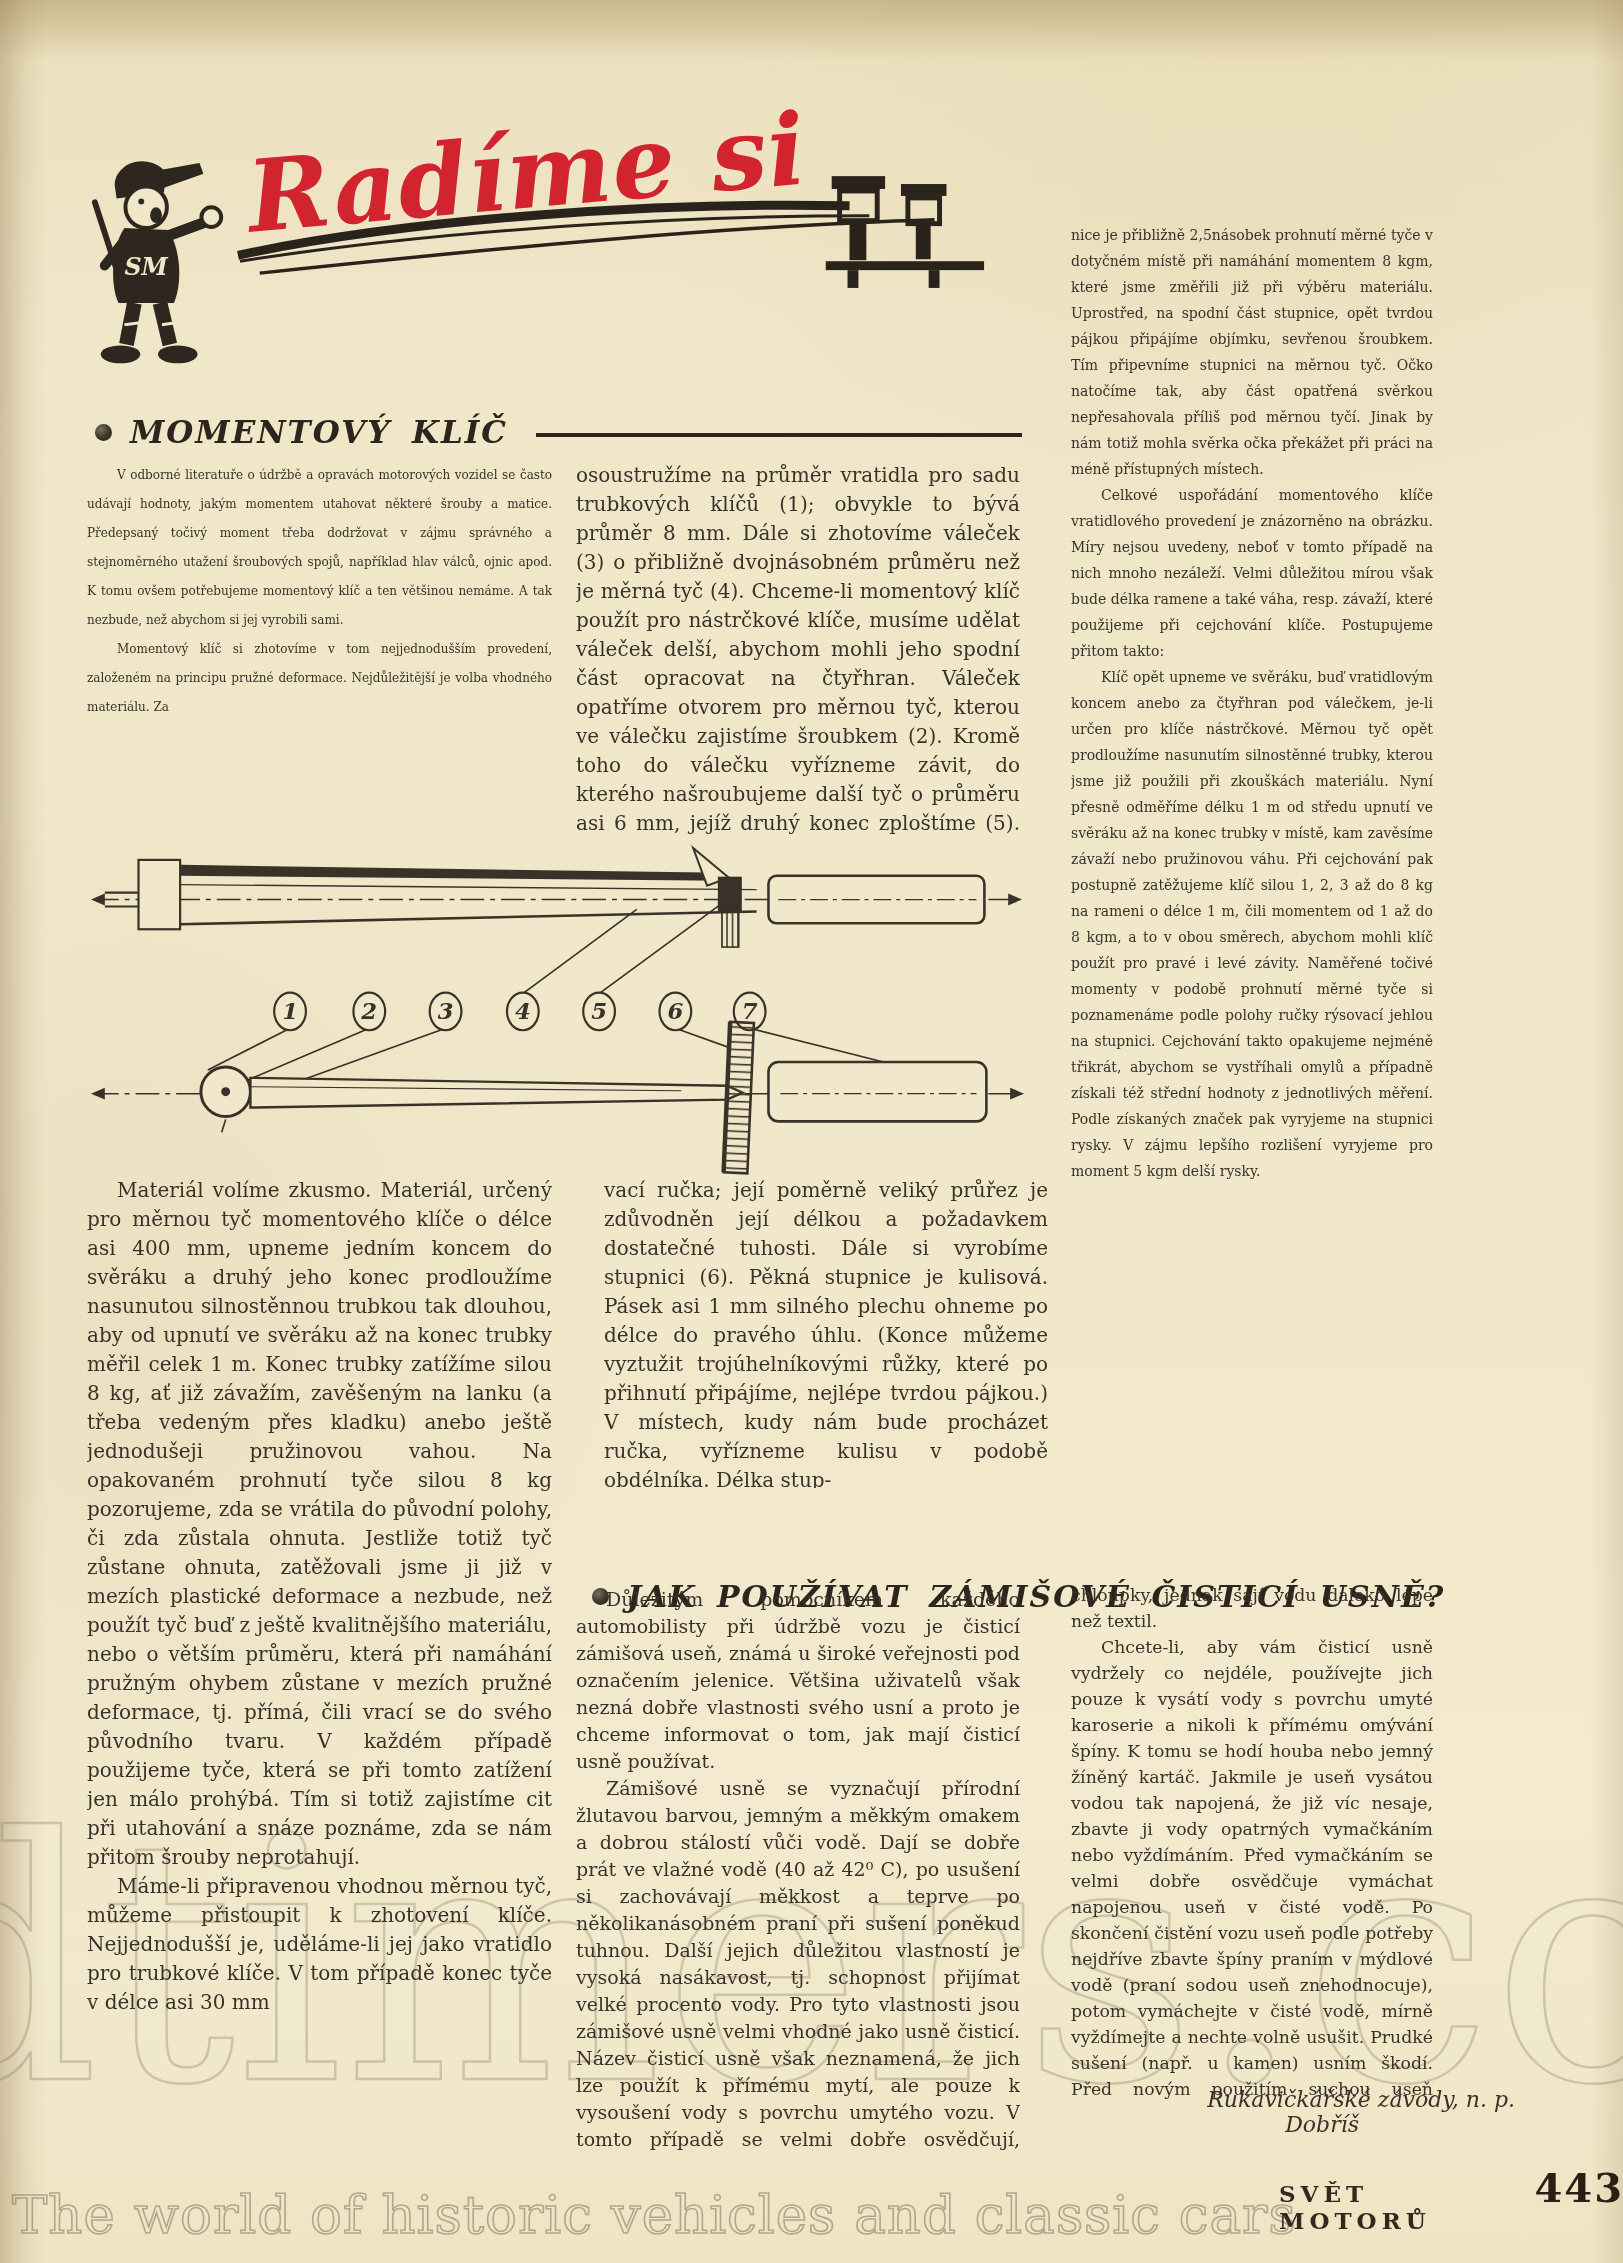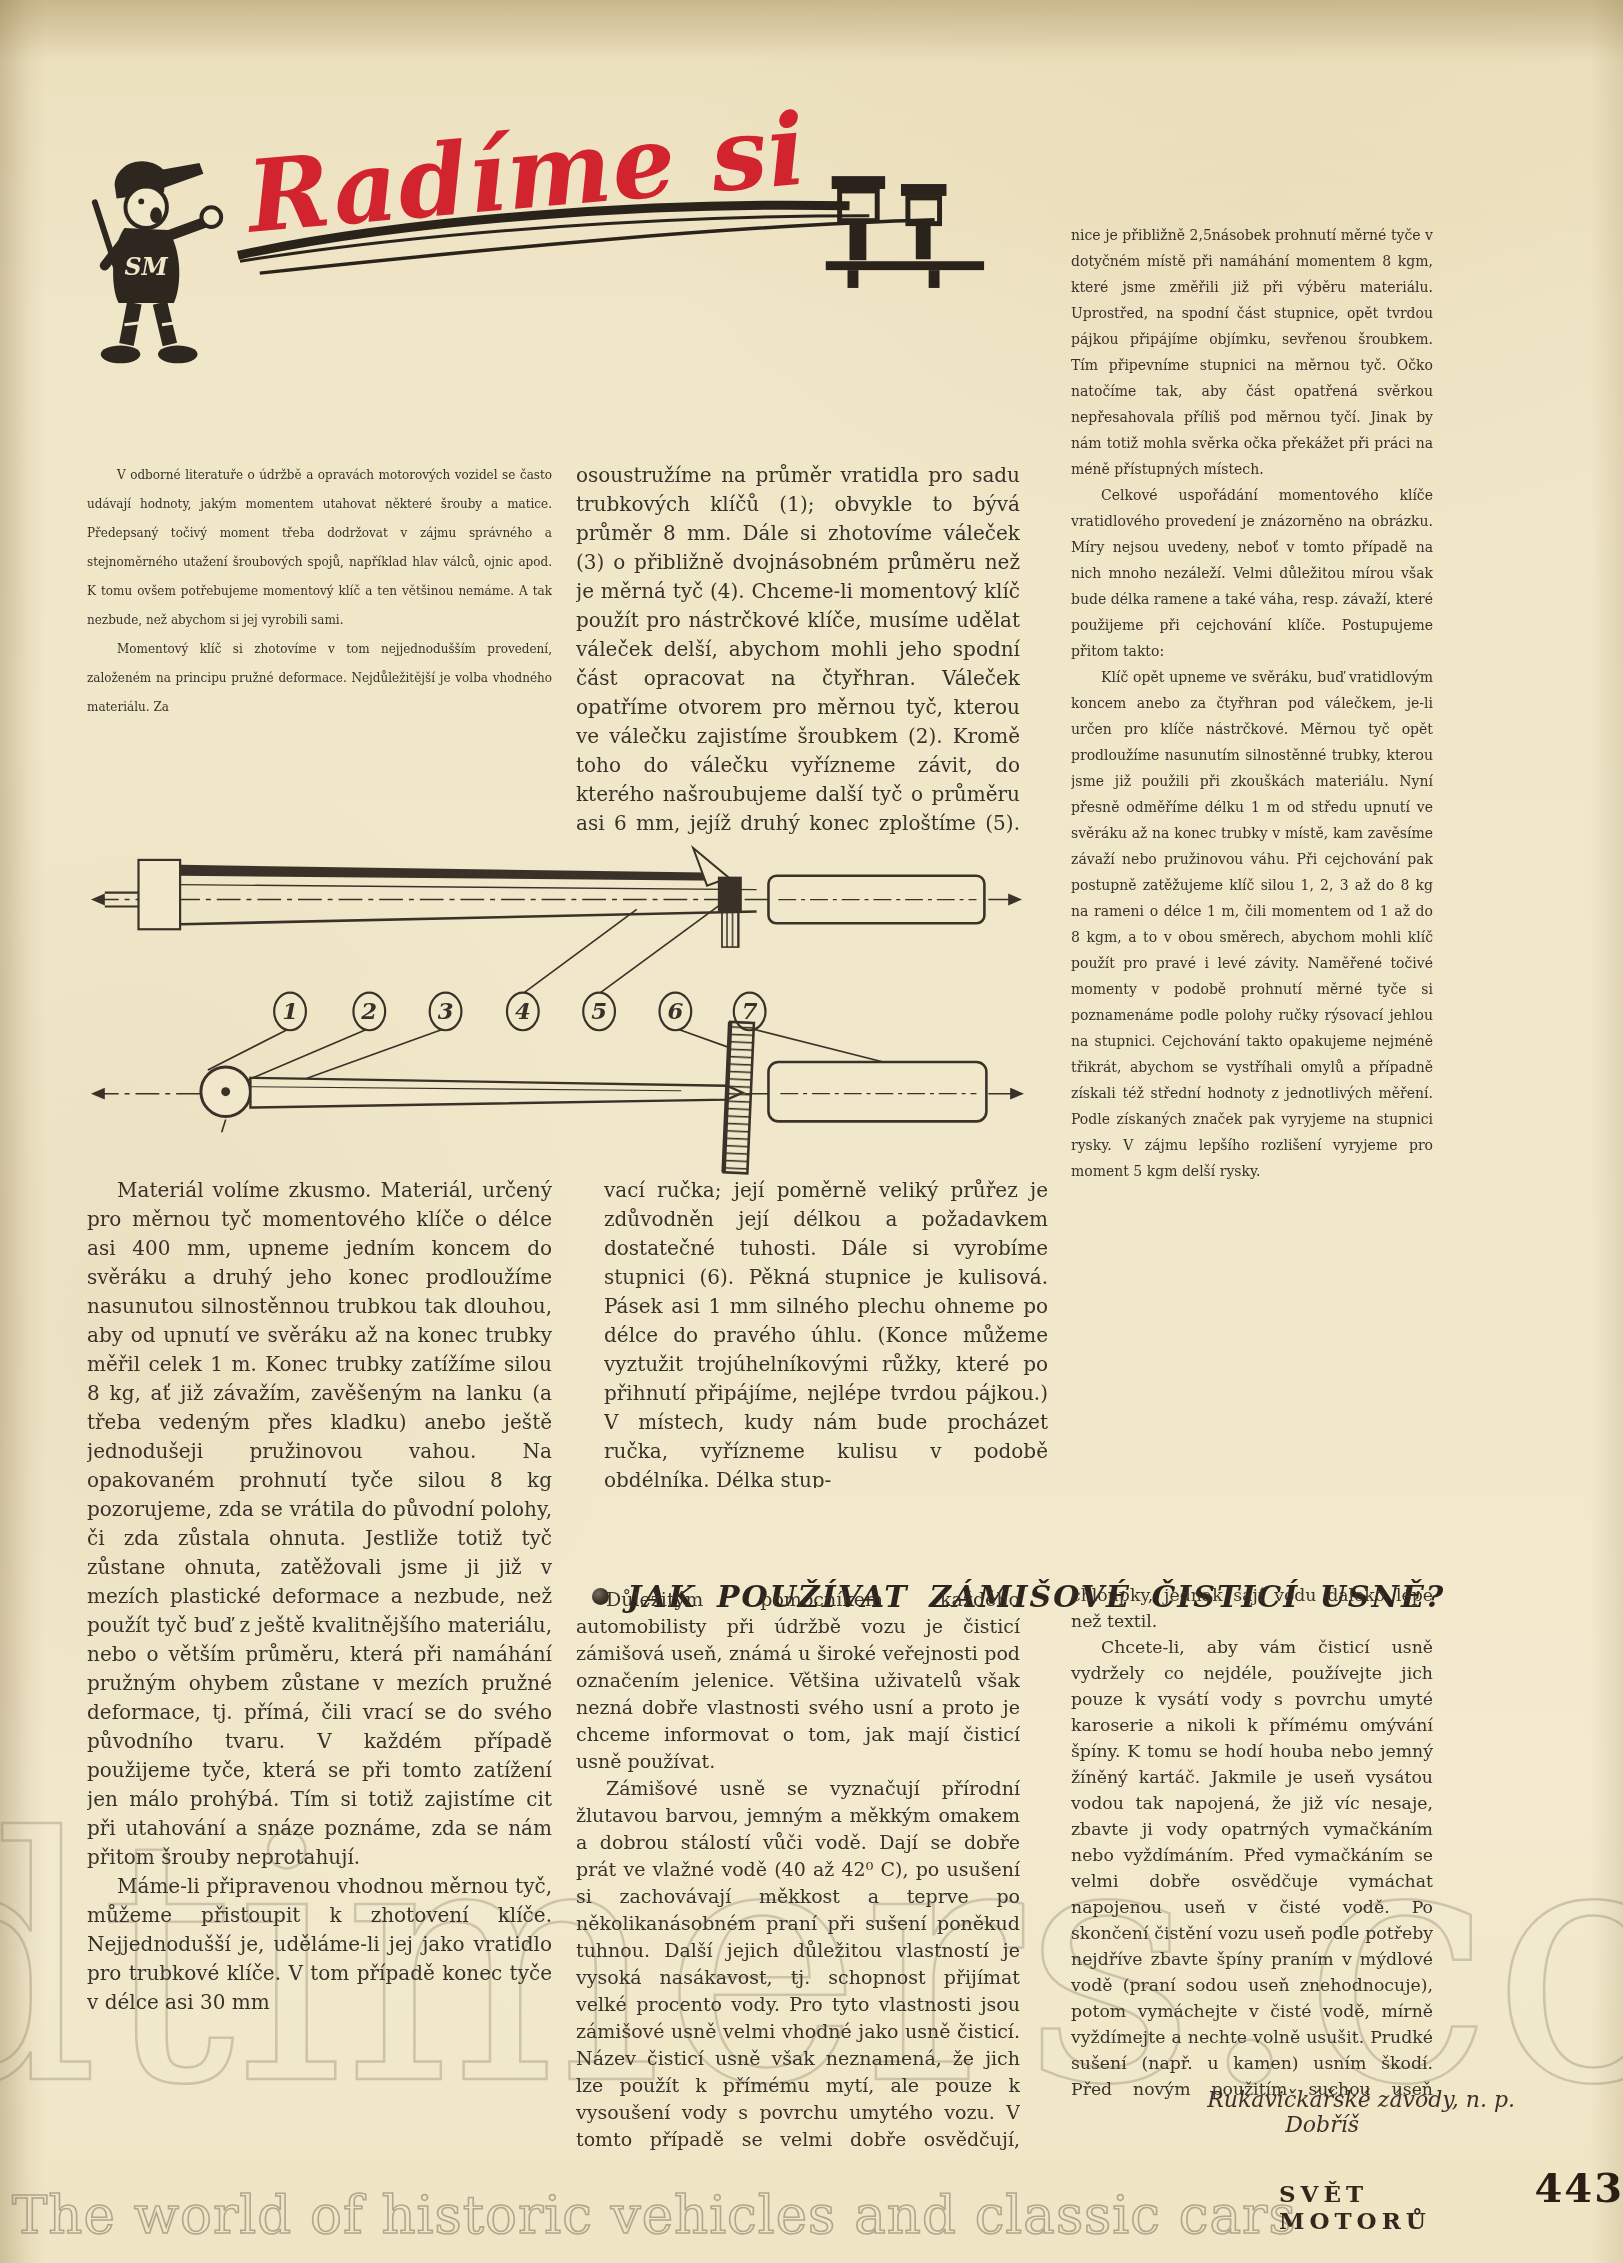--- a/index.html
+++ b/index.html
@@ -111,20 +111,25 @@
       <rect x="620" y="47" width="17" height="38"></rect>
       <rect x="672" y="8" width="46" height="12"></rect>
       <rect x="679" y="22" width="32" height="26" fill="none" stroke="#2a231b" stroke-width="5"></rect>
       <rect x="687" y="50" width="15" height="34"></rect>
       <rect x="596" y="86" width="160" height="9"></rect>
       <rect x="618" y="95" width="11" height="18"></rect>
       <rect x="700" y="95" width="11" height="18"></rect>
     </g>
   </svg>
 
+  <div class="headrow" style="left:95px;top:414px;width:927px;">
+    <span class="head-bullet"></span>
+    <span class="head-text">MOMENTOVÝ KLÍČ</span>
+    <span class="head-rule"></span>
+  </div>
 
   <div class="col" id="a1c1top">
     <p class="ind">V odborné literatuře o údržbě a opravách motorových vozidel se často udávají hodnoty, jakým momentem utahovat některé šrouby a matice. Předepsaný točivý moment třeba dodržovat v zájmu správného a stejnoměrného utažení šroubových spojů, například hlav válců, ojnic apod. K tomu ovšem potřebujeme momentový klíč a ten většinou nemáme. A tak nezbude, než abychom si jej vyrobili sami.</p>
     <p class="ind">Momentový klíč si zhotovíme v tom nejjednodušším provedení, založeném na principu pružné deformace. Nejdůležitější je volba vhodného materiálu. Za</p>
   </div>
   <div class="col" id="a1c2top">
     <p>osoustružíme na průměr vratidla pro sadu trubkových klíčů (1); obvykle to bývá průměr 8 mm. Dále si zhotovíme váleček (3) o přibližně dvojnásobném průměru než je měrná tyč (4). Chceme-li momentový klíč použít pro nástrčkové klíče, musíme udělat váleček delší, abychom mohli jeho spodní část opracovat na čtyřhran. Váleček opatříme otvorem pro měrnou tyč, kterou ve válečku zajistíme šroubkem (2). Kromě toho do válečku vyřízneme závit, do kterého našroubujeme další tyč o průměru asi 6 mm, jejíž druhý konec zploštíme (5). Tato tyč nám bude sloužit jako ukazo-</p>
   </div>
   <div class="col" id="a1c3">
     <p>nice je přibližně 2,5násobek prohnutí měrné tyče v dotyčném místě při namáhání momentem 8 kgm, které jsme změřili již při výběru materiálu. Uprostřed, na spodní část stupnice, opět tvrdou pájkou připájíme objímku, sevřenou šroubkem. Tím připevníme stupnici na měrnou tyč. Očko natočíme tak, aby část opatřená svěrkou nepřesahovala příliš pod měrnou tyčí. Jinak by nám totiž mohla svěrka očka překážet při práci na méně přístupných místech.</p>

